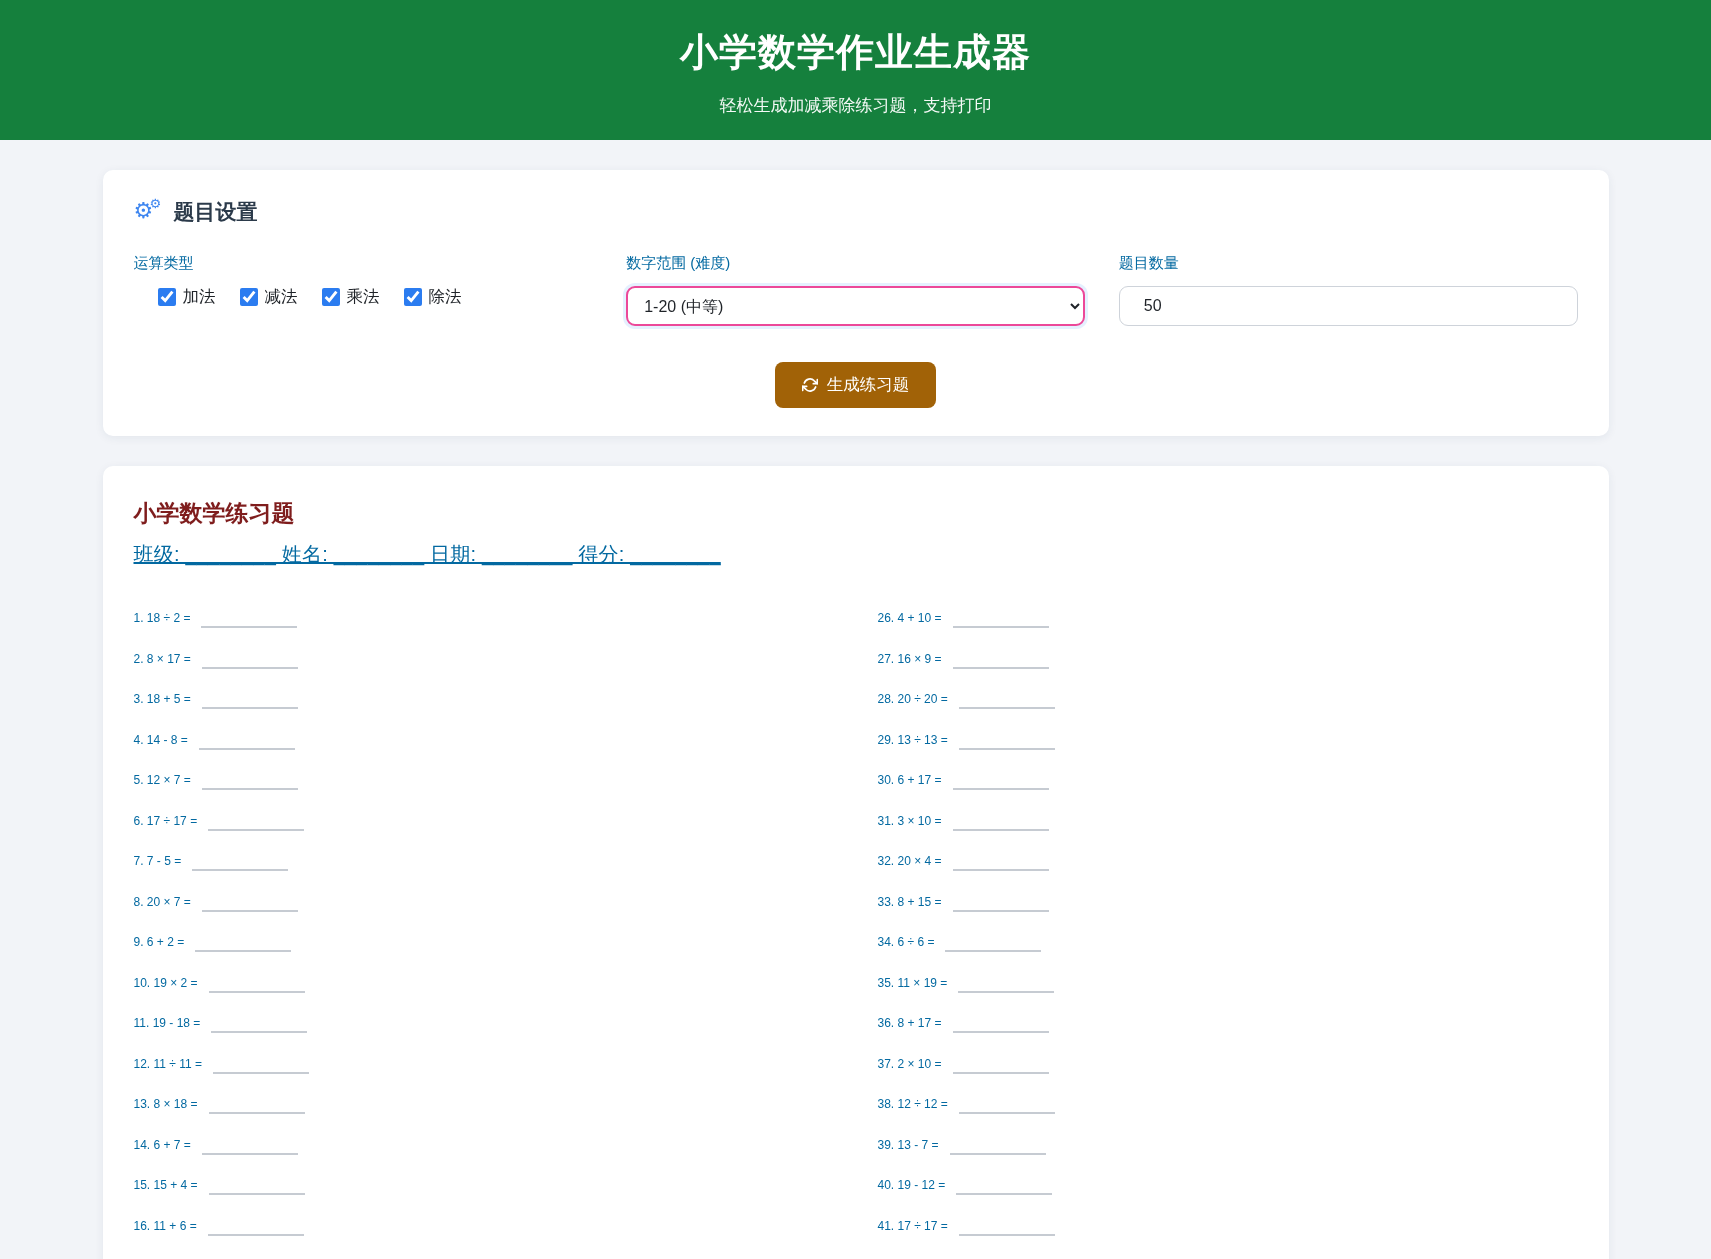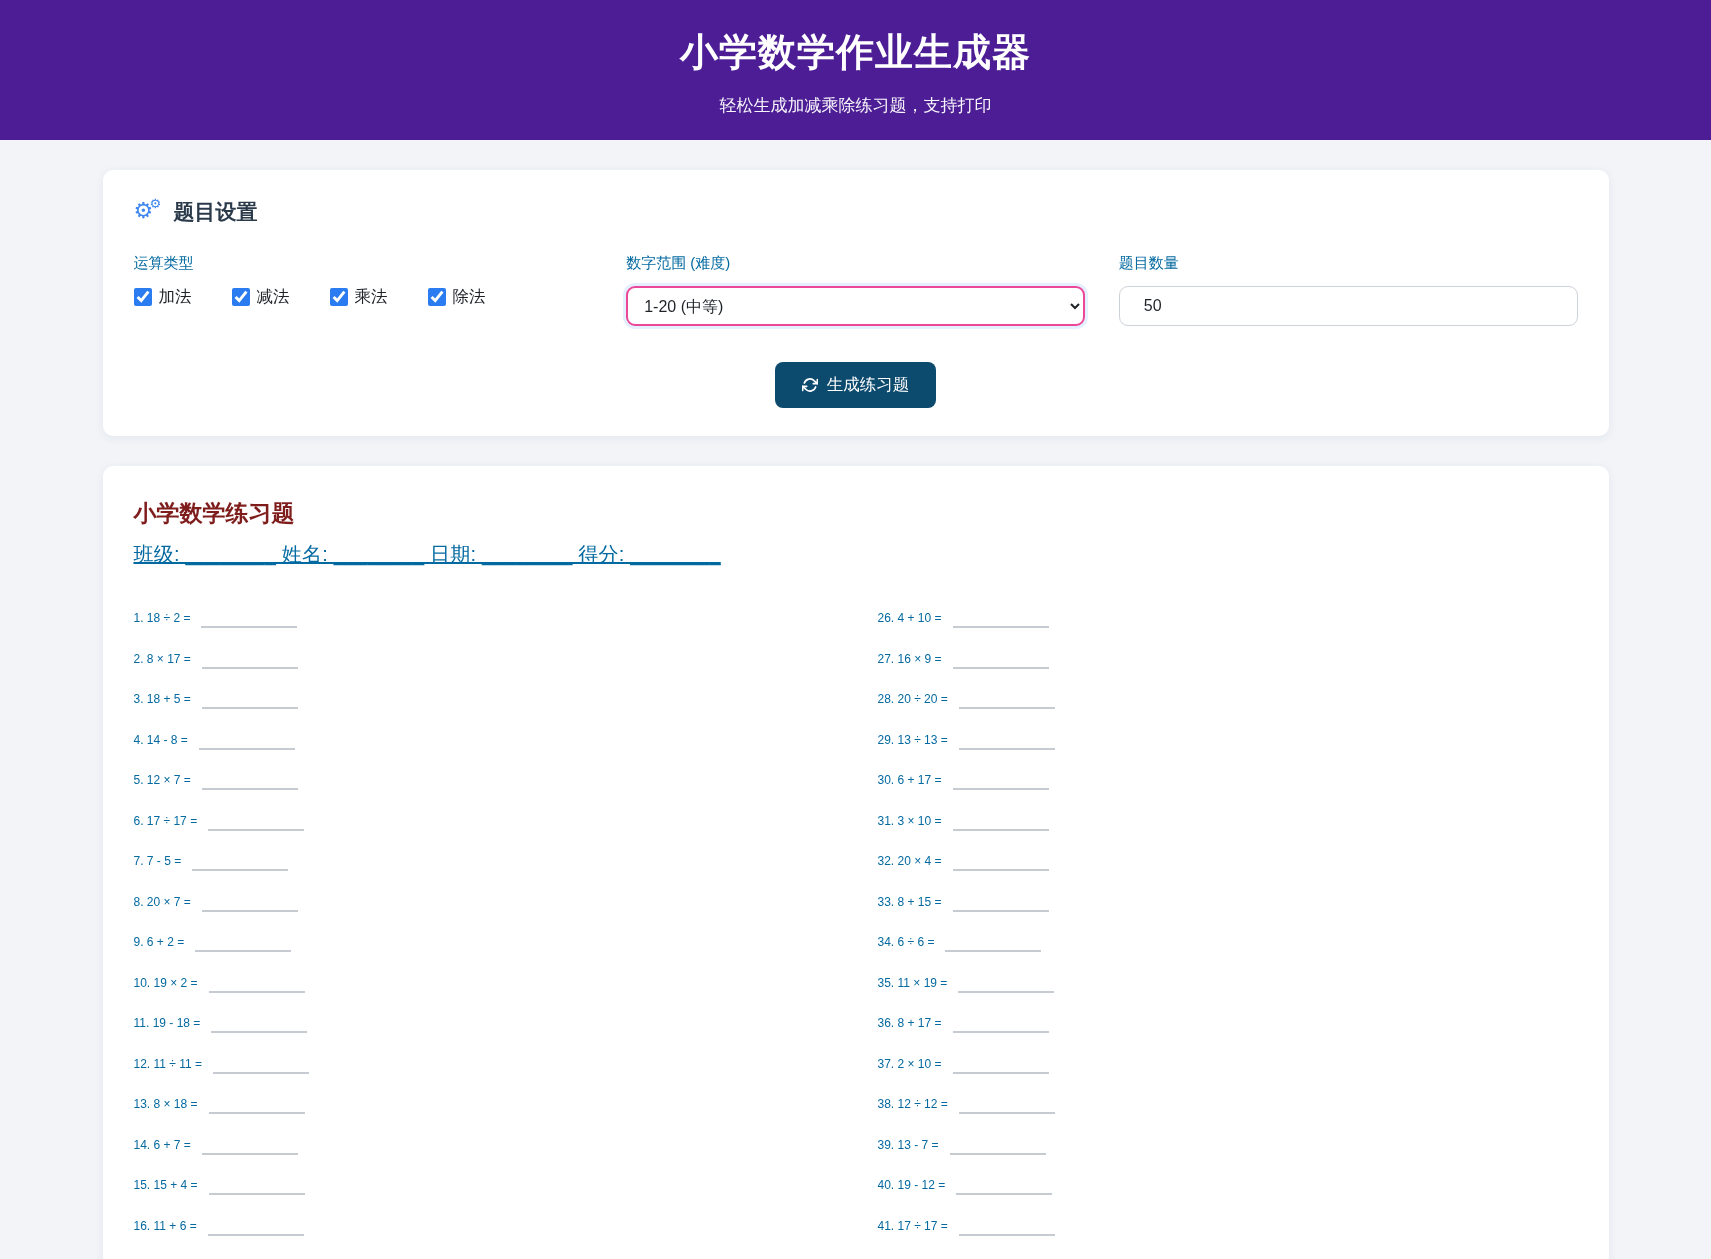--- a/index.html
+++ b/index.html
@@ -5,21 +5,21 @@
   * { margin: 0; padding: 0; box-sizing: border-box; }
   html, body {
     width: 1711px; height: 1259px;
     overflow: hidden;
     background: #f2f4f8;
     font-family: "Liberation Sans", "DejaVu Sans", sans-serif;
   }
   
   .app-header {
     height: 140px;
-    background: #4c1d95;
+    background: #15803d;
     color: #fff;
     text-align: center;
     padding-top: 27px;
   }
   .app-header h1 { font-size: 38px; font-weight: bold; letter-spacing: 1px; }
   .app-header p  { font-size: 17px; margin-top: 16px; color: rgba(255,255,255,0.96); }
 
   
   .container { width: 1506px; margin: 0 auto; }
   .card {
@@ -38,21 +38,21 @@
     margin-bottom: 28px;
   }
   .gears { position: relative; width: 30px; height: 26px; color: #3e86f0; flex: 0 0 auto; }
   .gear-big   { position: absolute; left: 0; top: 1px;  font-size: 22px; line-height: 1; }
   .gear-small { position: absolute; left: 16px; top: -2px; font-size: 13px; line-height: 1; }
 
   .form-row { display: flex; gap: 34px; align-items: flex-start; }
   .form-col { flex: 1; }
   .field-label { display: block; font-size: 15px; color: #0369a1; margin-bottom: 13px; }
 
-  .checkbox-row { display: flex; gap: 40px; align-items: center; margin-top: 4px; }
+  .checkbox-row { display: flex; gap: 24px; align-items: center; margin-top: 4px; margin-left: 24px; }
   .checkbox-item { display: inline-flex; align-items: center; gap: 7px; font-size: 16.5px; color: #1f2328; cursor: pointer; }
   .checkbox-item input { width: 18px; height: 18px; accent-color: #2b7cf0; cursor: pointer; }
 
   select.range-select {
     width: 100%; height: 40px;
     font-size: 16px; color: #1f2328;
     padding: 6px 12px;
     border: 2px solid #ec4899;
     border-radius: 9px;
     background: #fff;
@@ -66,21 +66,21 @@
     padding: 6px 24px;
     border: 1px solid #ced3da;
     border-radius: 9px;
     outline: none;
     font-family: inherit;
   }
 
   .btn-row { display: flex; justify-content: center; margin-top: 36px; }
   .generate-btn {
     display: inline-flex; align-items: center; gap: 9px;
-    background: #0c4a6e; color: #fff;
+    background: #a16207; color: #fff;
     border: none; border-radius: 8px;
     font-size: 16.5px; font-family: inherit;
     padding: 12px 27px;
     cursor: pointer;
   }
   .generate-btn svg { display: block; }
 
   
   .worksheet-title { font-size: 23px; font-weight: bold; color: #7f1d1d; margin-bottom: 12px; }
   .worksheet-info  { font-size: 20px; color: #0369a1; letter-spacing: 0.2px; text-decoration: underline; }

